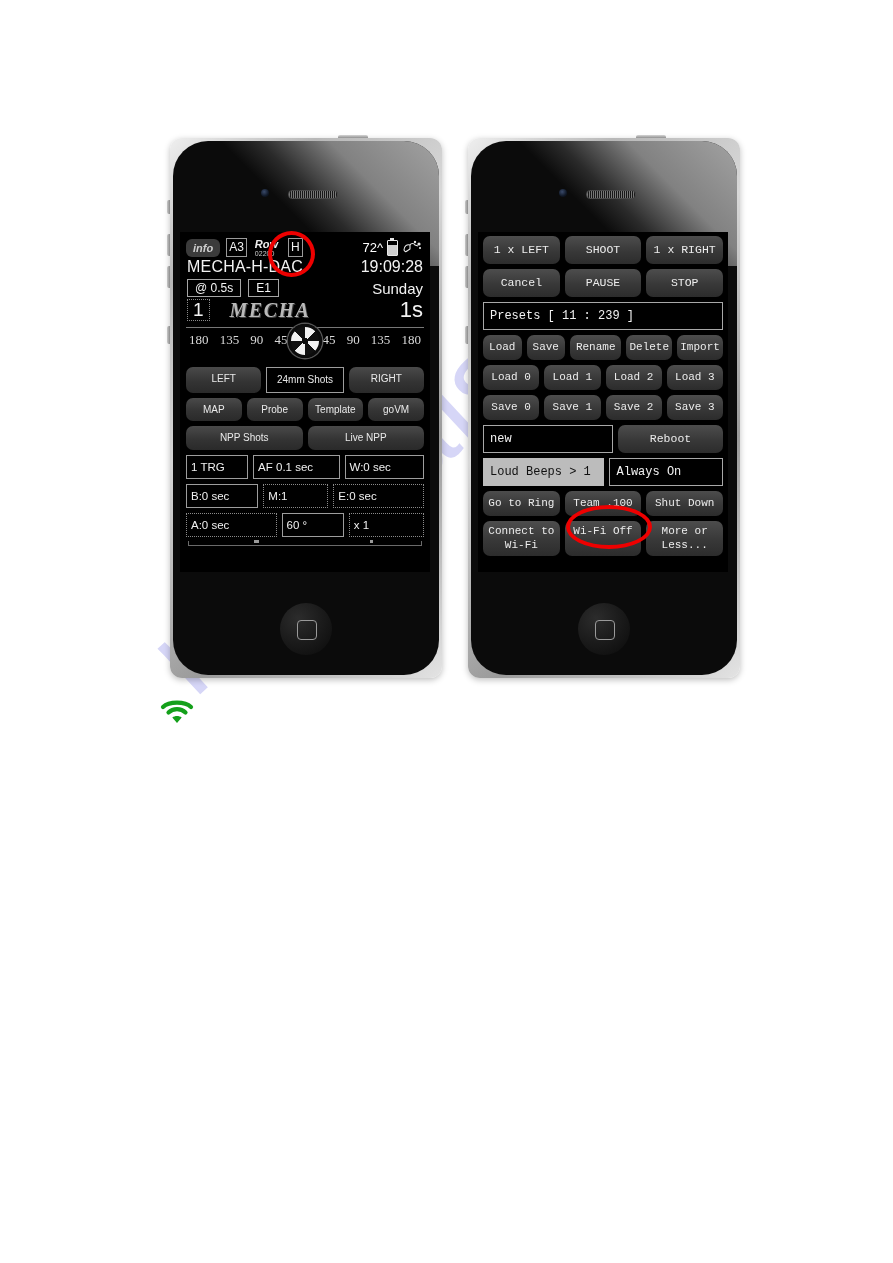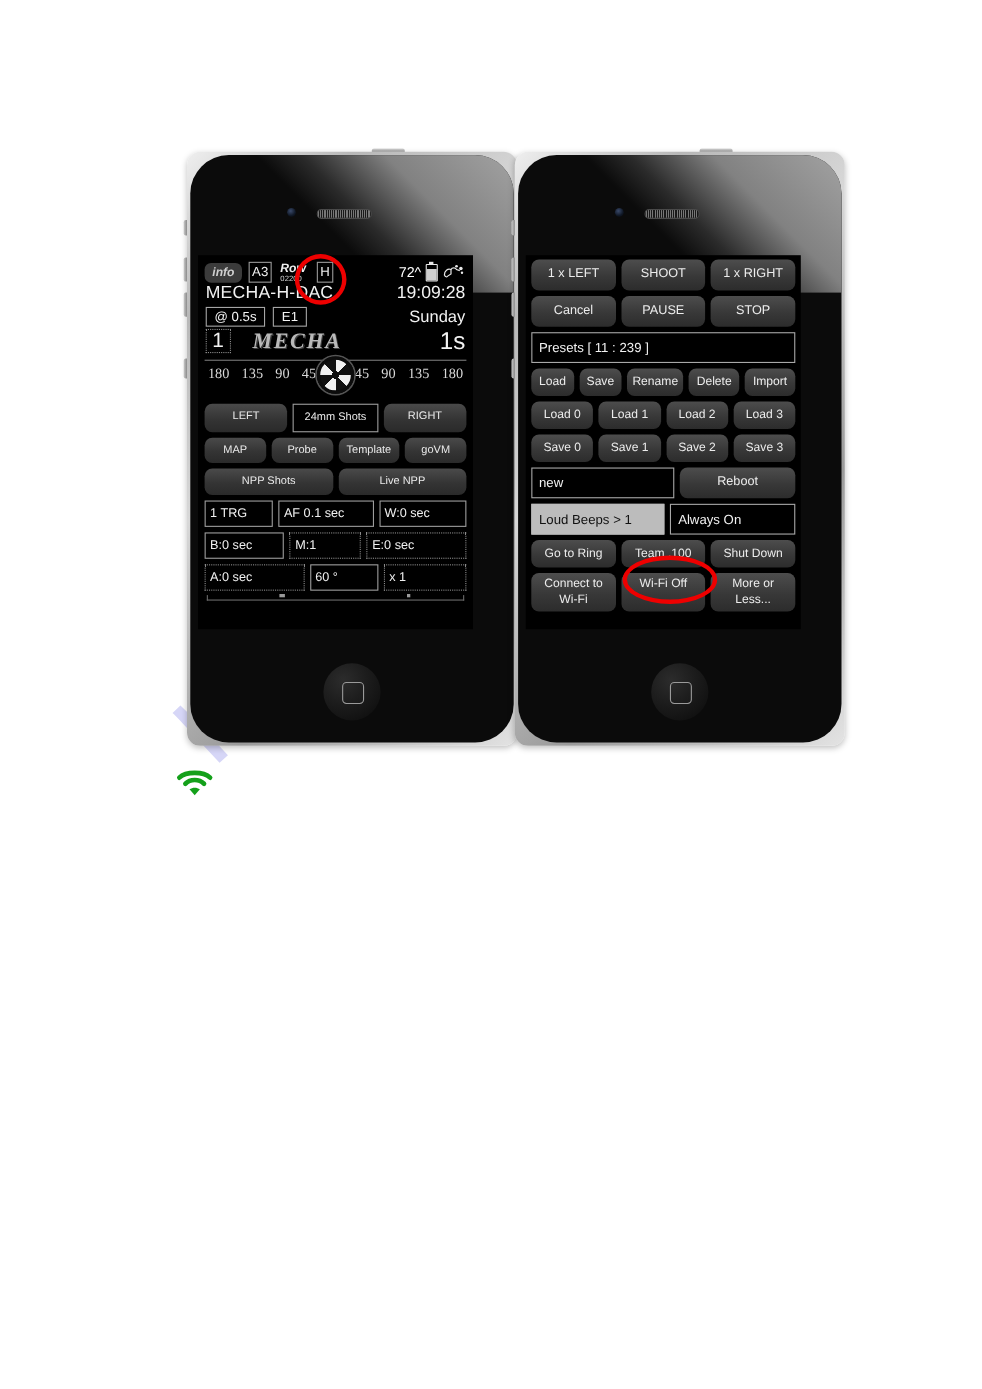--- a/index.html
+++ b/index.html
@@ -29,21 +29,21 @@
     color: #d6d6f7;
     white-space: nowrap;
     pointer-events: none;
     user-select: none;
     z-index: 1;
   }
 
   
   .phone {
     position: absolute;
-    width: 300px;
+    width: 272px;
     height: 540px;
     border-radius: 12px;
     background: linear-gradient(135deg, #efefef 0%, #b8b8b8 18%, #d8d8d8 40%, #9a9a9a 70%, #e4e4e4 100%);
     padding: 3px;
     box-sizing: border-box;
     box-shadow: 0 2px 6px rgba(0,0,0,0.25);
     z-index: 3;
   }
   .phone-body {
     position: relative;
@@ -332,21 +332,21 @@
     position: absolute;
     left: 78%;
     top: -1px;
     width: 3px;
     height: 3px;
     background: #9a9a9a;
   }
 
   
   .rscreen { padding: 4px 5px; box-sizing: border-box; }
-  .rrow { display: flex; gap: 5px; margin-bottom: 5px; }
+  .rrow { display: flex; gap: 5px; margin-bottom: 5px; font-family: Liberation Mono, monospace; }
   .rbtn {
     flex: 1;
     background: linear-gradient(180deg, #4d4d4d 0%, #383838 55%, #2c2c2c 100%);
     border-radius: 7px;
     color: #ececec;
     font-size: 11.5px;
     text-align: center;
     padding: 7px 2px;
     line-height: 1.2;
     box-sizing: border-box;

